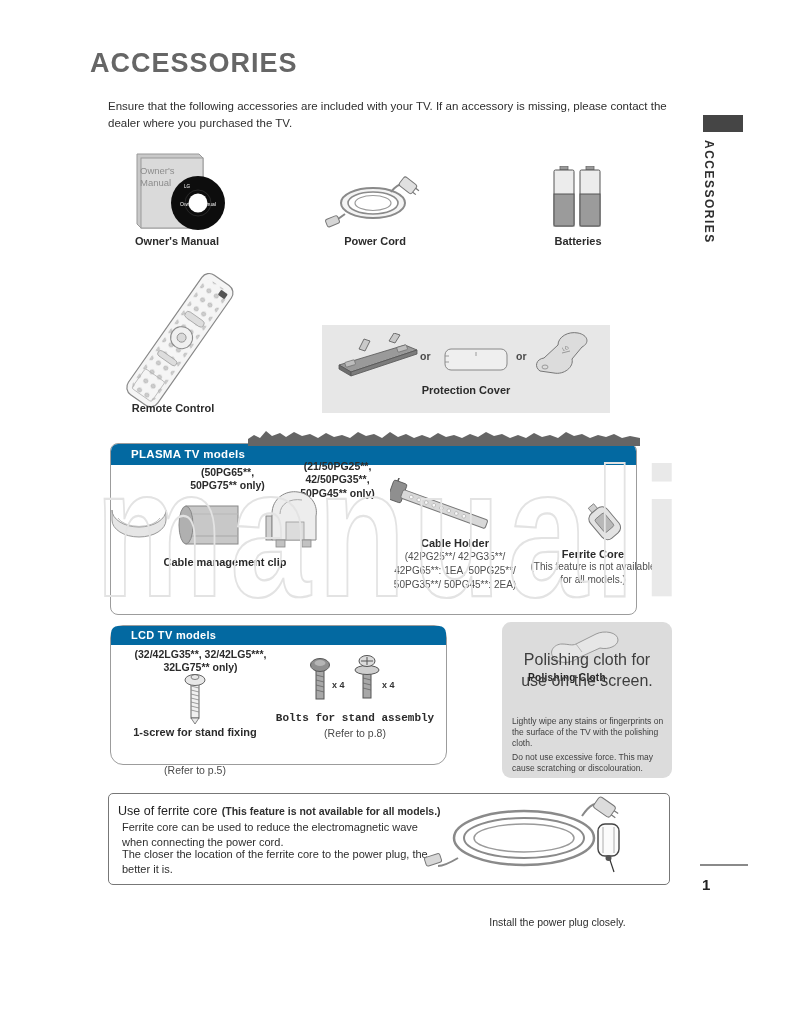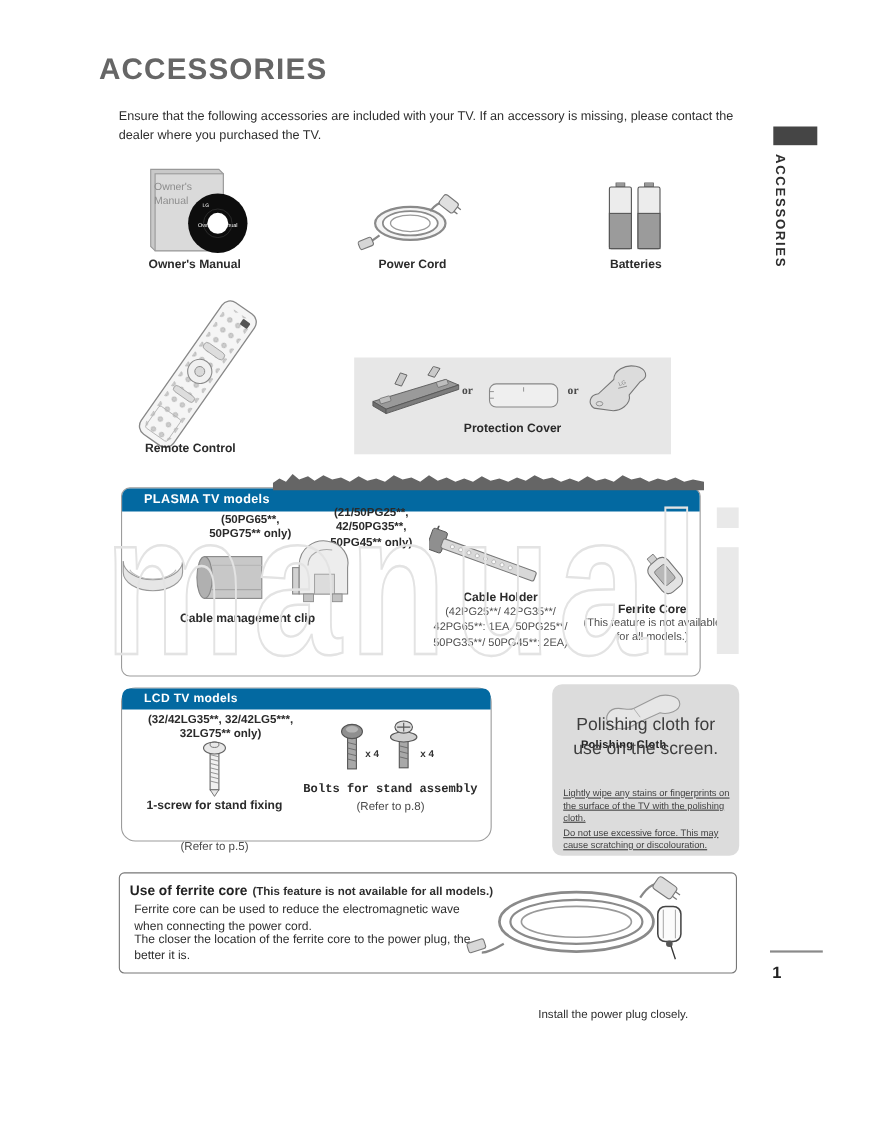--- a/index.html
+++ b/index.html
@@ -1,35 +1,35 @@
 <!DOCTYPE html>
 <html><head>
 <meta charset="utf-8">
 <style>
   * { margin:0; padding:0; box-sizing:border-box; }
   html,body { width:800px; height:1036px; }
   body { font-family:"Liberation Sans", sans-serif; background:#ffffff; position:relative; overflow:hidden; color:#333; }
   .abs { position:absolute; }
-  .b { font-weight:bold;font-family:Liberation Serif, serif; }
+  .b { font-weight:bold; }
   .ctr { text-align:center; }
   .lbl { font-size:11px; font-weight:bold; color:#2b2b2b; }
   .small { font-size:10.5px; color:#4a4a4a; }
   .page-title { font-size:27px; font-weight:bold; color:#666; letter-spacing:1px; }
   .intro { font-size:11.5px; line-height:1.5; color:#2e2e2e; width:562px; }
   .panel-gray { background:#e7e7e7; }
   .box { border:1px solid #9c9c9c; border-radius:8px; background:#fff; }
   .bar { background:#0369a1; color:#fff; font-size:11.5px; font-weight:bold; line-height:21px; padding-left:20px; border-radius:7px 7px 0 0; letter-spacing:0.3px; }
   .vert { writing-mode:vertical-rl; font-size:12px; font-weight:bold; color:#2e2e2e; letter-spacing:1.5px; }
   .models { font-size:10.5px; font-weight:bold; color:#2b2b2b; line-height:1.28; }
   .note { font-size:10px; color:#4f4f4f; line-height:1.25; }
   .watermark { font-size:170px; font-weight:bold; letter-spacing:8px; color:transparent;
                -webkit-text-stroke:2px #e3e3e3; transform:scale(0.85,1.08); transform-origin:left top;
                white-space:nowrap; pointer-events:none; z-index:6; line-height:1; }
   .watermark .wm-i { color:#e9e9e9; -webkit-text-stroke:0px transparent; }
-  .tinynote { font-size:8.5px; color:#3f3f3f; line-height:1.3;text-decoration:underline; }
+  .tinynote { font-size:8.5px; color:#3f3f3f; line-height:1.3; }
   svg { display:block; }
 </style>
 </head>
 <body>
 
 <div class="abs page-title" style="left:90px; top:48px;">ACCESSORIES</div>
 
 <div class="abs intro" style="left:108px; top:98px;">Ensure that the following accessories are included with your TV. If an accessory is missing, please contact the dealer where you purchased the TV.</div>
 
 <div class="abs" style="left:703px; top:115px; width:40px; height:17px; background:#454545;"></div>
@@ -248,21 +248,21 @@
   <path d="M8,30 C2,24 8,16 16,16 C22,16 26,18 30,16 L50,6 C58,2 72,4 72,12 C72,18 62,22 54,20 L32,30 C24,36 14,36 8,30 Z" fill="#e6e6e6" stroke="#999" stroke-width="1"></path>
   <path d="M30,16 L36,24" fill="none" stroke="#aaa" stroke-width="0.8"></path>
 </svg>
 <div class="abs ctr" style="left:487px; top:672px; width:160px; font-size:10px; font-weight:bold; color:#222; letter-spacing:0.3px;">Polishing Cloth</div>
 <div class="abs ctr" style="left:512px; top:650px; width:150px; font-size:16px; color:#3d3d3d; line-height:1.3;">Polishing cloth for use on the screen.</div>
 <div class="abs tinynote" style="left:512px; top:716px; width:152px;">Lightly wipe any stains or fingerprints on the surface of the TV with the polishing cloth.</div>
 <div class="abs tinynote" style="left:512px; top:752px; width:152px;">Do not use excessive force. This may cause scratching or discolouration.</div>
 
 <div class="abs" style="left:108px; top:793px; width:562px; height:92px; border:1px solid #777; border-radius:5px; background:#fff;"></div>
 <div class="abs" style="left:118px; top:801px;">
-  <span style="font-size:12.5px; font-weight:bold; color:#222;">Use of ferrite core</span>
+  <span style="font-size:12.5px; font-weight:normal; color:#222;">Use of ferrite core</span>
   <span style="font-size:10.5px; font-weight:bold; color:#2e2e2e;">(This feature is not available for all models.)</span>
 </div>
 <div class="abs" style="left:122px; top:820px; width:318px; font-size:11px; color:#2e2e2e; line-height:1.35;">Ferrite core can be used to reduce the electromagnetic wave when connecting the power cord.</div>
 <div class="abs" style="left:122px; top:847px; width:318px; font-size:11px; color:#2e2e2e; line-height:1.35;">The closer the location of the ferrite core to the power plug, the better it is.</div>
 <svg class="abs" style="left:424px; top:796px;" width="215" height="82" viewBox="0 0 215 82">
   <ellipse cx="100" cy="42" rx="70" ry="27" fill="none" stroke="#8a8a8a" stroke-width="2.5"></ellipse>
   <ellipse cx="100" cy="42" rx="60" ry="20" fill="none" stroke="#8a8a8a" stroke-width="2"></ellipse>
   <ellipse cx="100" cy="42" rx="50" ry="14" fill="none" stroke="#9a9a9a" stroke-width="1.5"></ellipse>
   <path d="M158,20 C166,8 172,6 180,8" fill="none" stroke="#888" stroke-width="2"></path>
   <g transform="translate(176,0) rotate(35)">

